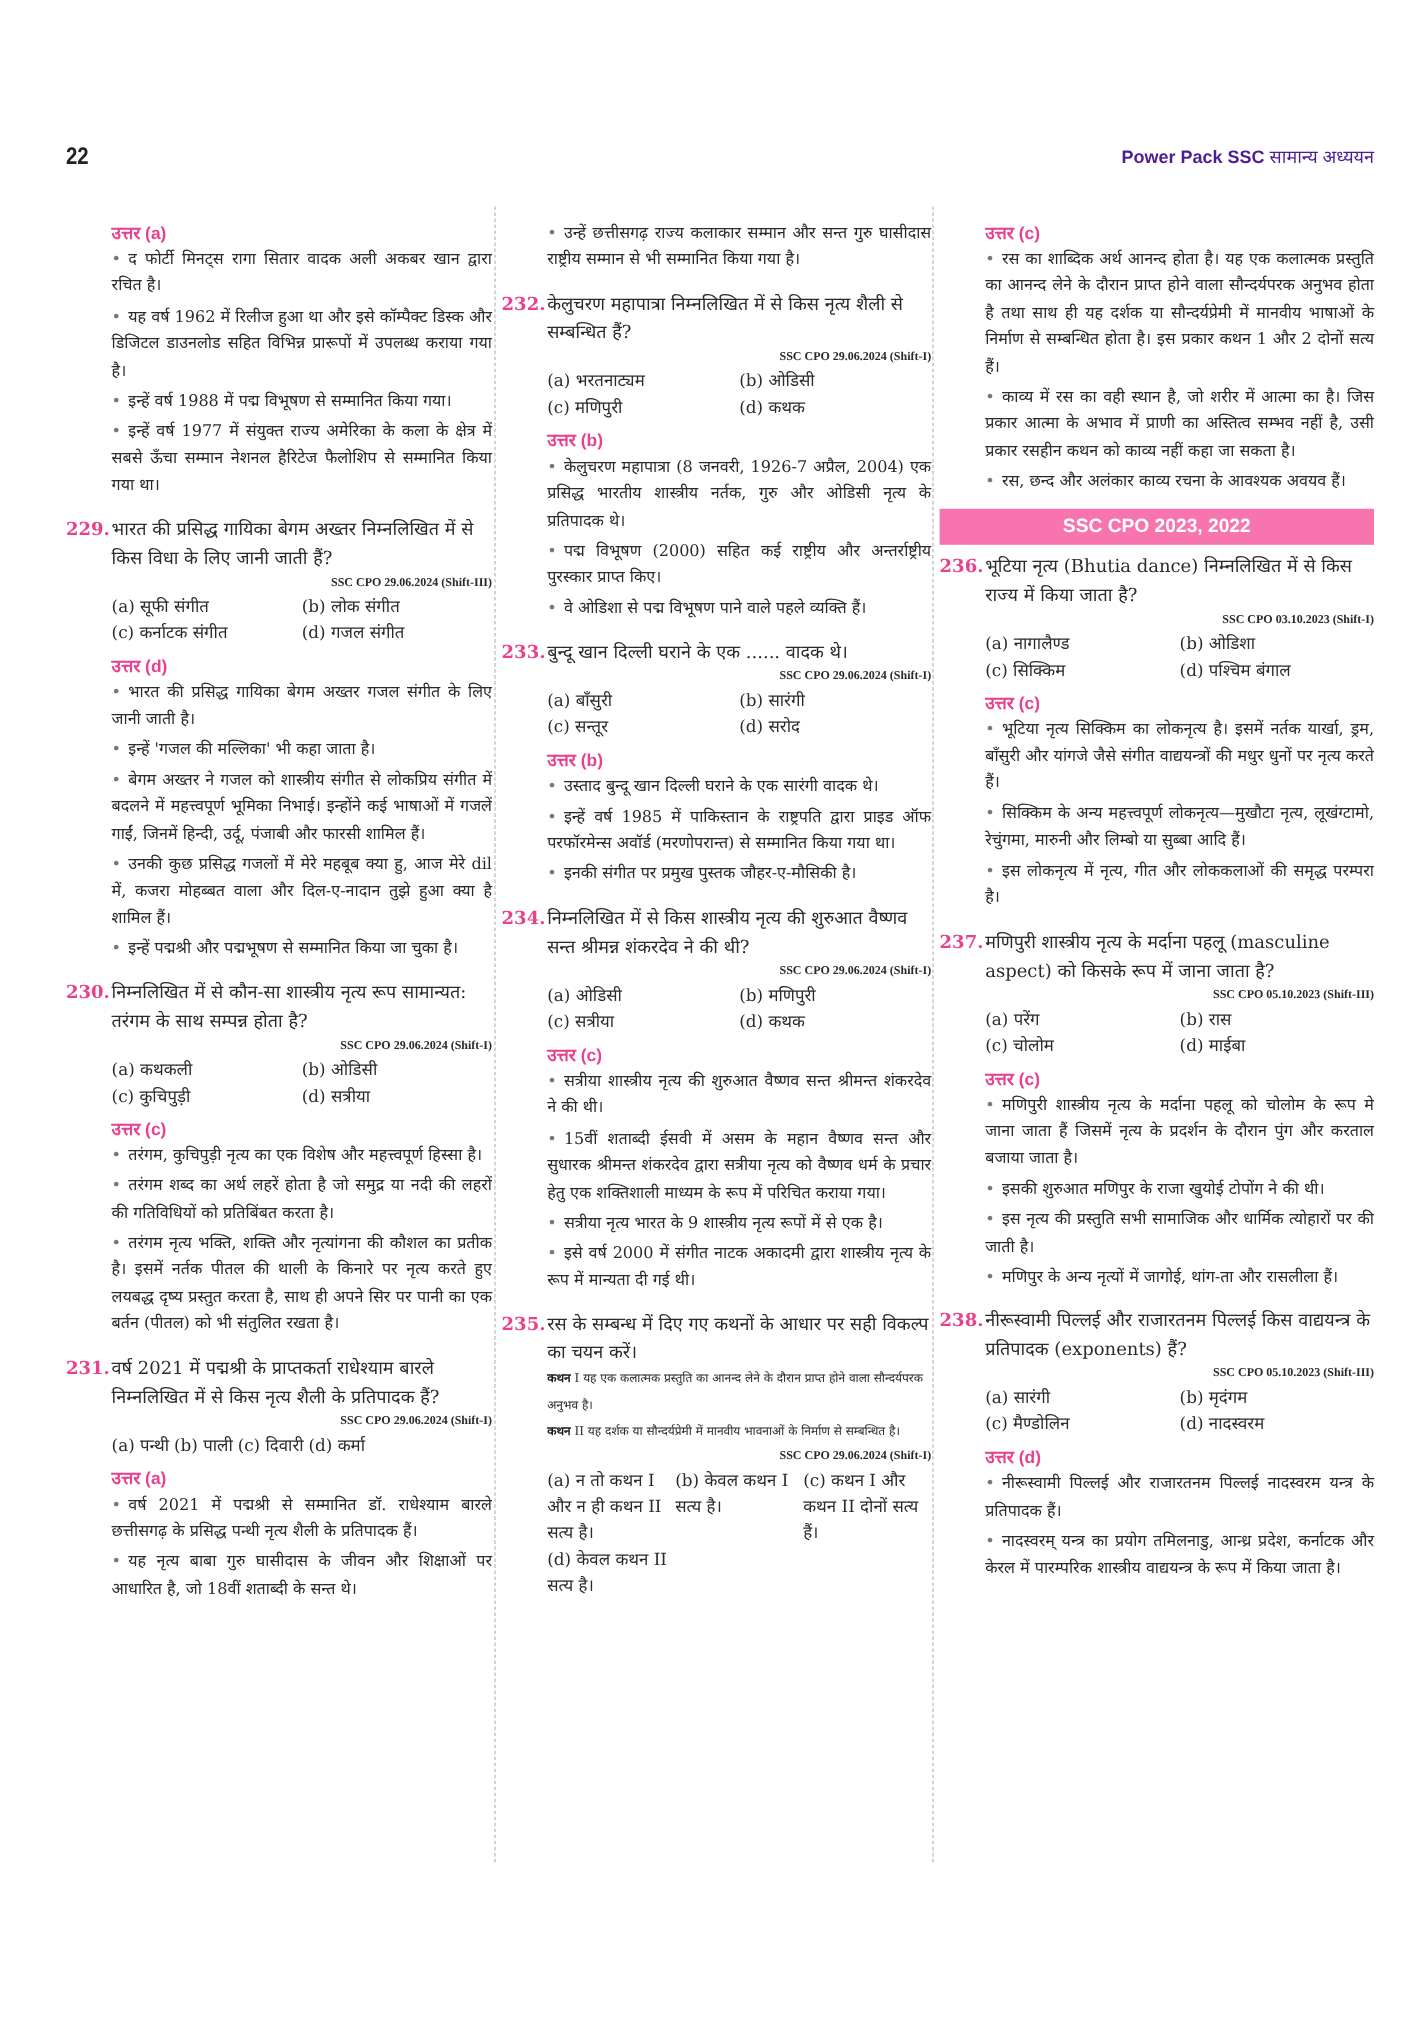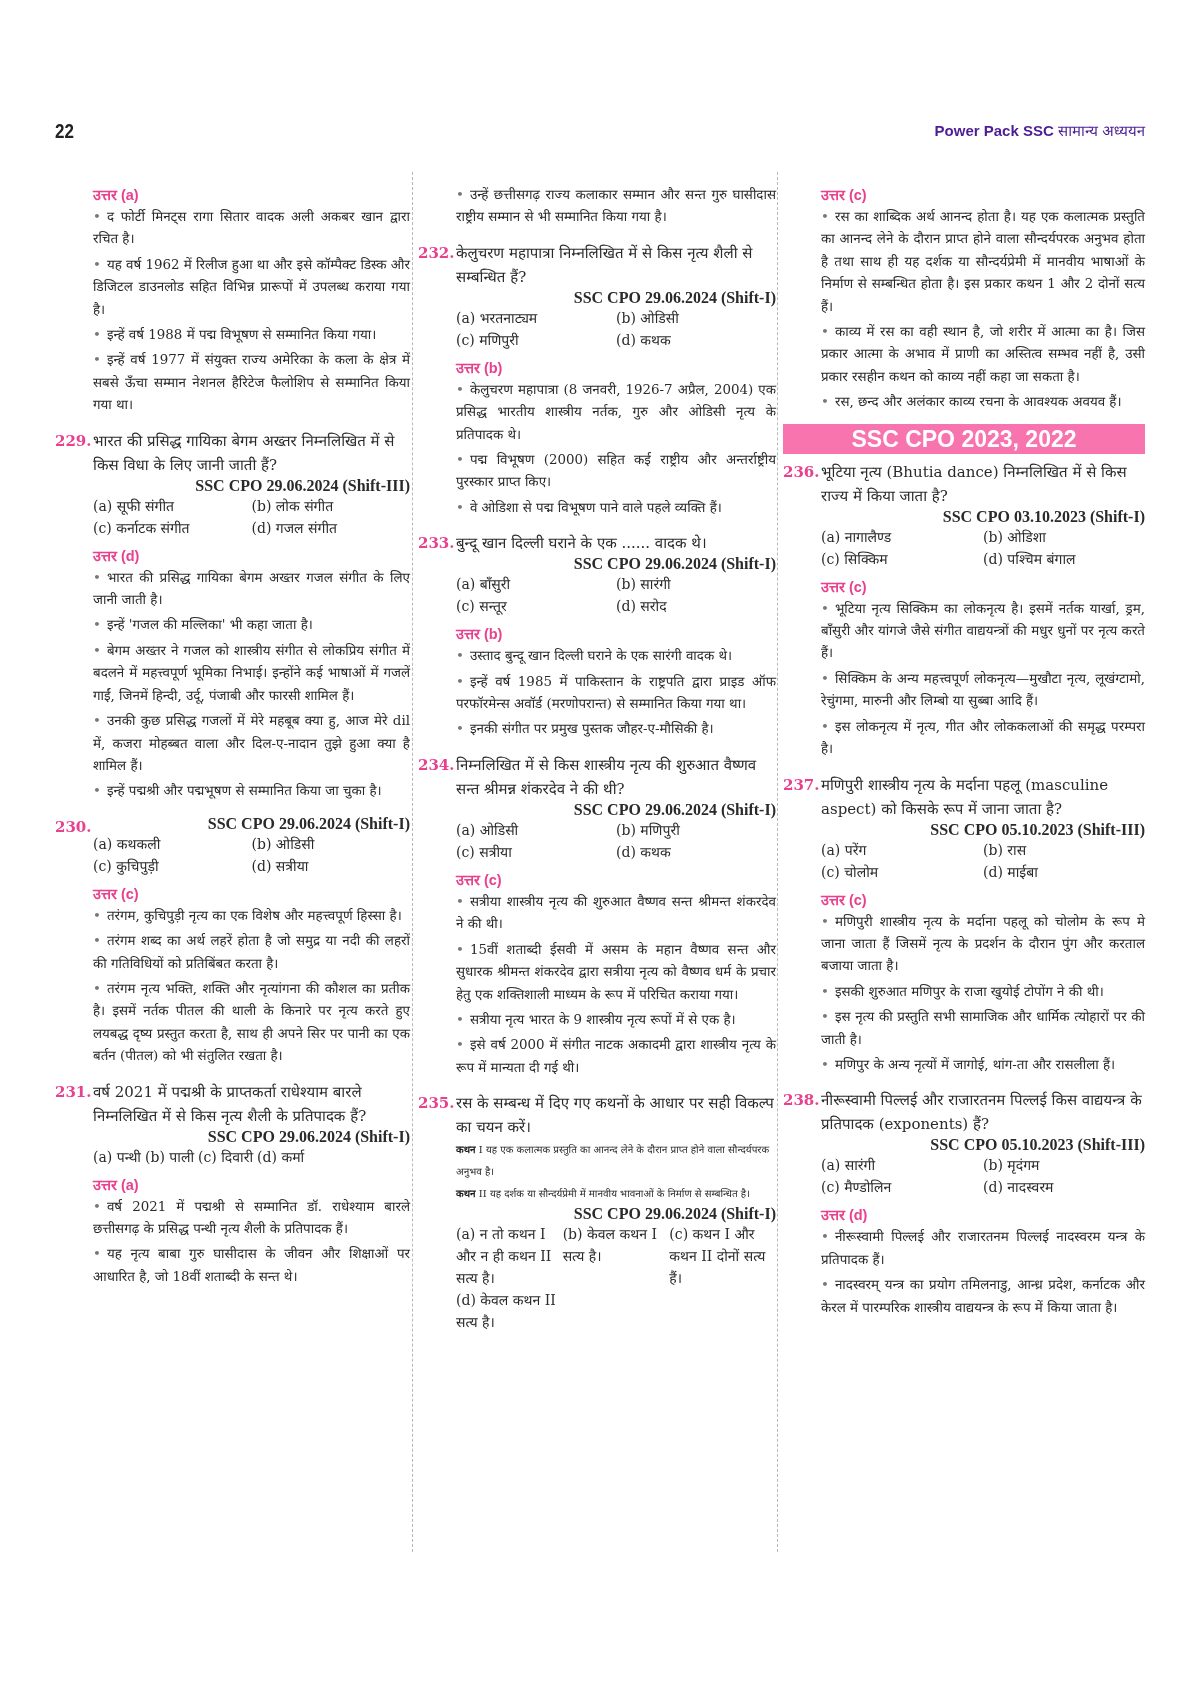--- a/index.html
+++ b/index.html
@@ -48,30 +48,30 @@
 
   .question { display: flex; margin-top: 12px; }
   .q-num {
     width: 38px; flex: 0 0 38px; color: #e8418e; font-weight: bold;
     font-size: 15px; line-height: 24px;
   }
   .q-body { flex: 1; }
   .q-text { font-size: 15px; line-height: 24px; }
   .q-source {
     font-family: "Liberation Serif", serif; font-weight: bold;
-    font-size: 16px; text-align: right; line-height: 18px;
+    font-size: 10px; text-align: right; line-height: 18px;
   }
   .opts { display: grid; grid-template-columns: 1fr 1fr; font-size: 14px; line-height: 22px; }
   .opts.inline { grid-template-columns: auto auto auto auto; justify-content: start; column-gap: 4px; }
   .opts.stack { grid-template-columns: 1fr 1fr 1fr; }
   .kathan { font-size: 10px; line-height: 22px; }
   .banner {
     background: #f774ae; color: #ffffff;
     font-family: "Liberation Sans", sans-serif; font-weight: bold;
-    font-size: 23px; text-align: center; height: 30px; line-height: 30px;
+    font-size: 16px; text-align: center; height: 30px; line-height: 30px;
     margin: 10px 0 6px 0;
   }
 </style>
 </head>
 <body>
 
 <div class="page-num">22</div>
 <div class="running-head">
   <span class="brand">Power Pack SSC</span>
   <span>सामान्य अध्ययन</span>
@@ -103,20 +103,21 @@
   <div class="ans-label">उत्तर (d)</div>
   <div class="bullet">भारत की प्रसिद्ध गायिका बेगम अख्तर गजल संगीत के लिए जानी जाती है।</div>
   <div class="bullet">इन्हें 'गजल की मल्लिका' भी कहा जाता है।</div>
   <div class="bullet">बेगम अख्तर ने गजल को शास्त्रीय संगीत से लोकप्रिय संगीत में बदलने में महत्त्वपूर्ण भूमिका निभाई। इन्होंने कई भाषाओं में गजलें गाईं, जिनमें हिन्दी, उर्दू, पंजाबी और फारसी शामिल हैं।</div>
   <div class="bullet">उनकी कुछ प्रसिद्ध गजलों में मेरे महबूब क्या हु, आज मेरे dil में, कजरा मोहब्बत वाला और दिल-ए-नादान तुझे हुआ क्या है शामिल हैं।</div>
   <div class="bullet">इन्हें पद्मश्री और पद्मभूषण से सम्मानित किया जा चुका है।</div>
 
   <div class="question">
     <div class="q-num">230.</div>
     <div class="q-body">
+      <div class="q-text">निम्नलिखित में से कौन-सा शास्त्रीय नृत्य रूप सामान्यत: तरंगम के साथ सम्पन्न होता है?</div>
       <div class="q-source">SSC CPO 29.06.2024 (Shift-I)</div>
       <div class="opts">
         <span>(a) कथकली</span>
         <span>(b) ओडिसी</span>
         <span>(c) कुचिपुड़ी</span>
         <span>(d) सत्रीया</span>
       </div>
     </div>
   </div>
   <div class="ans-label">उत्तर (c)</div>

